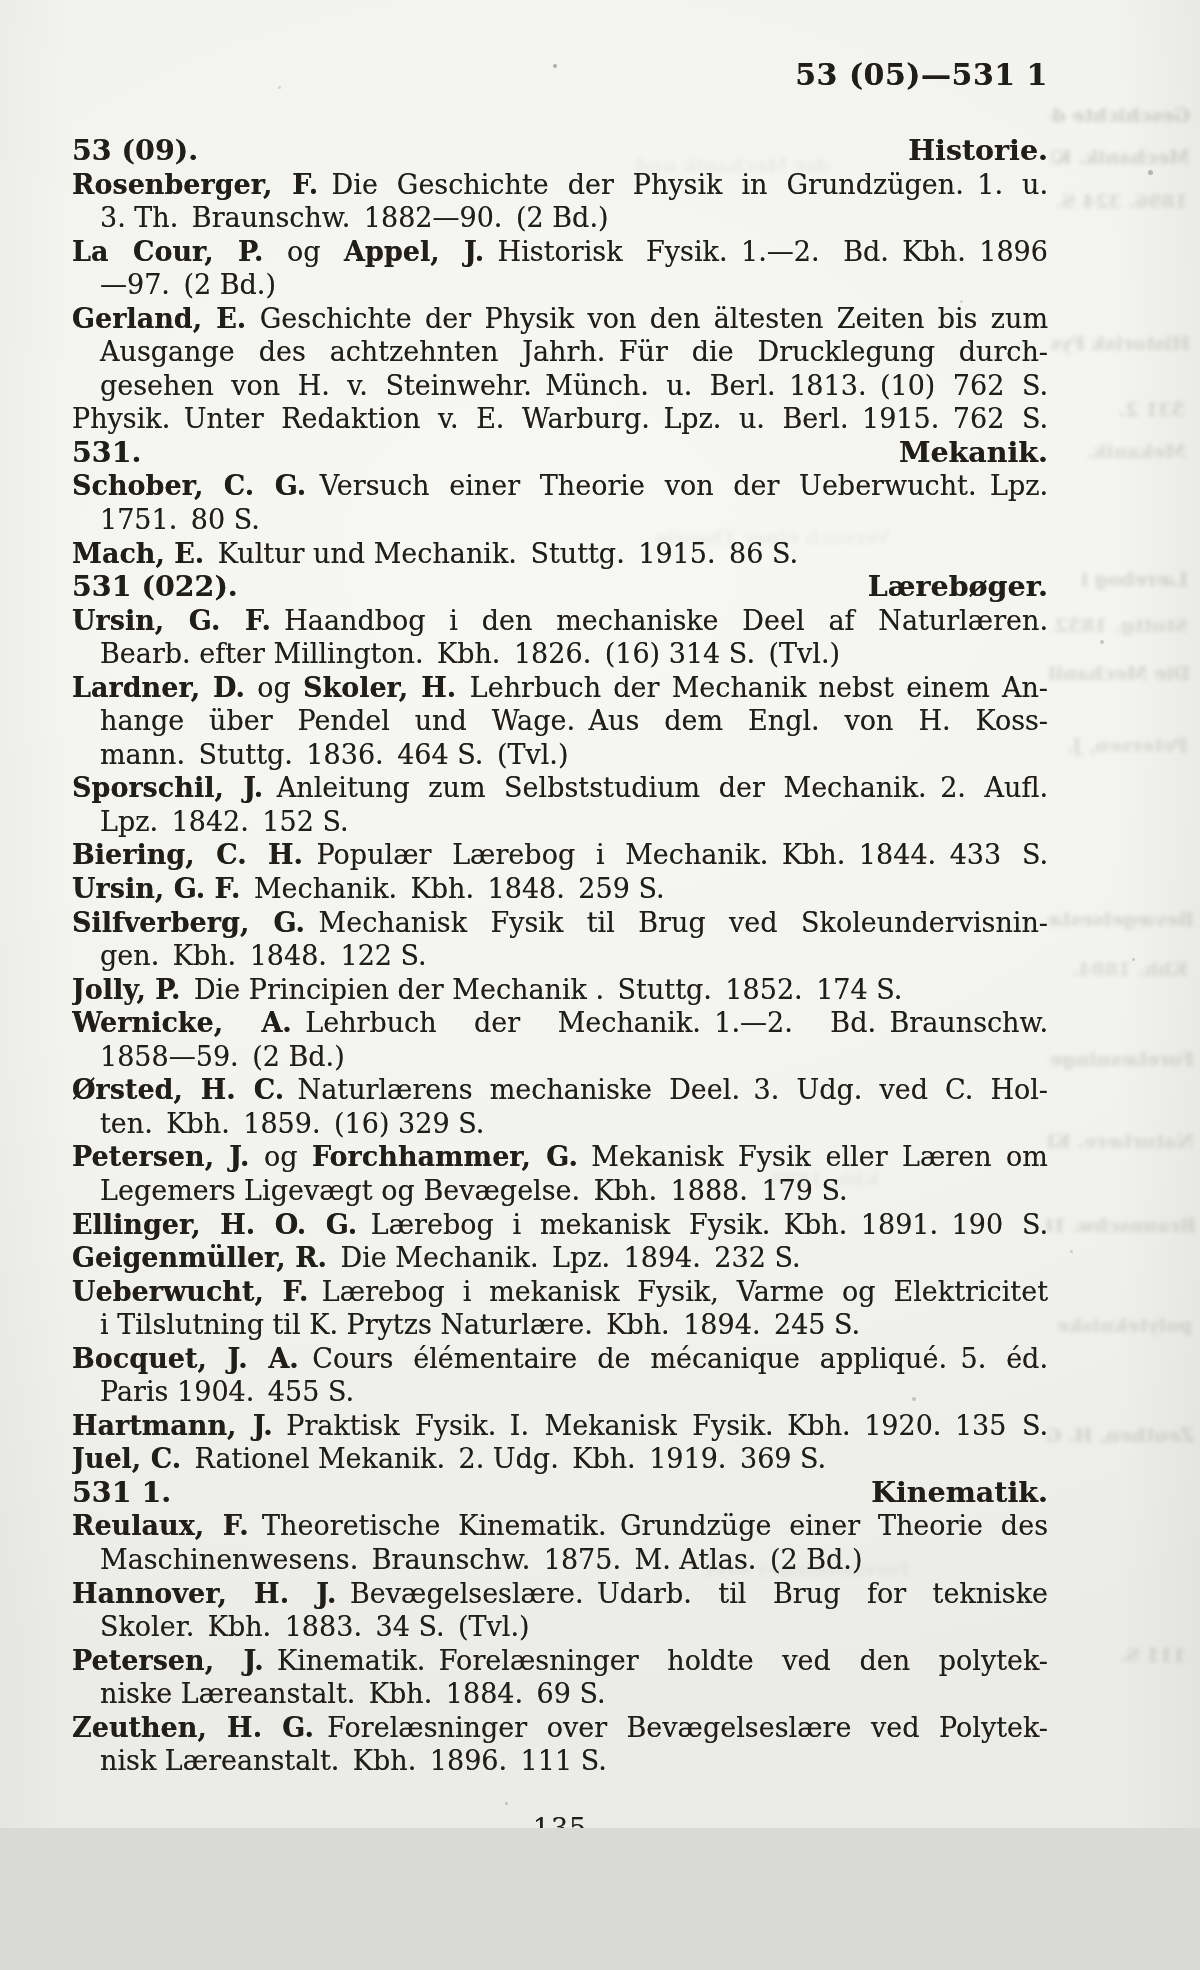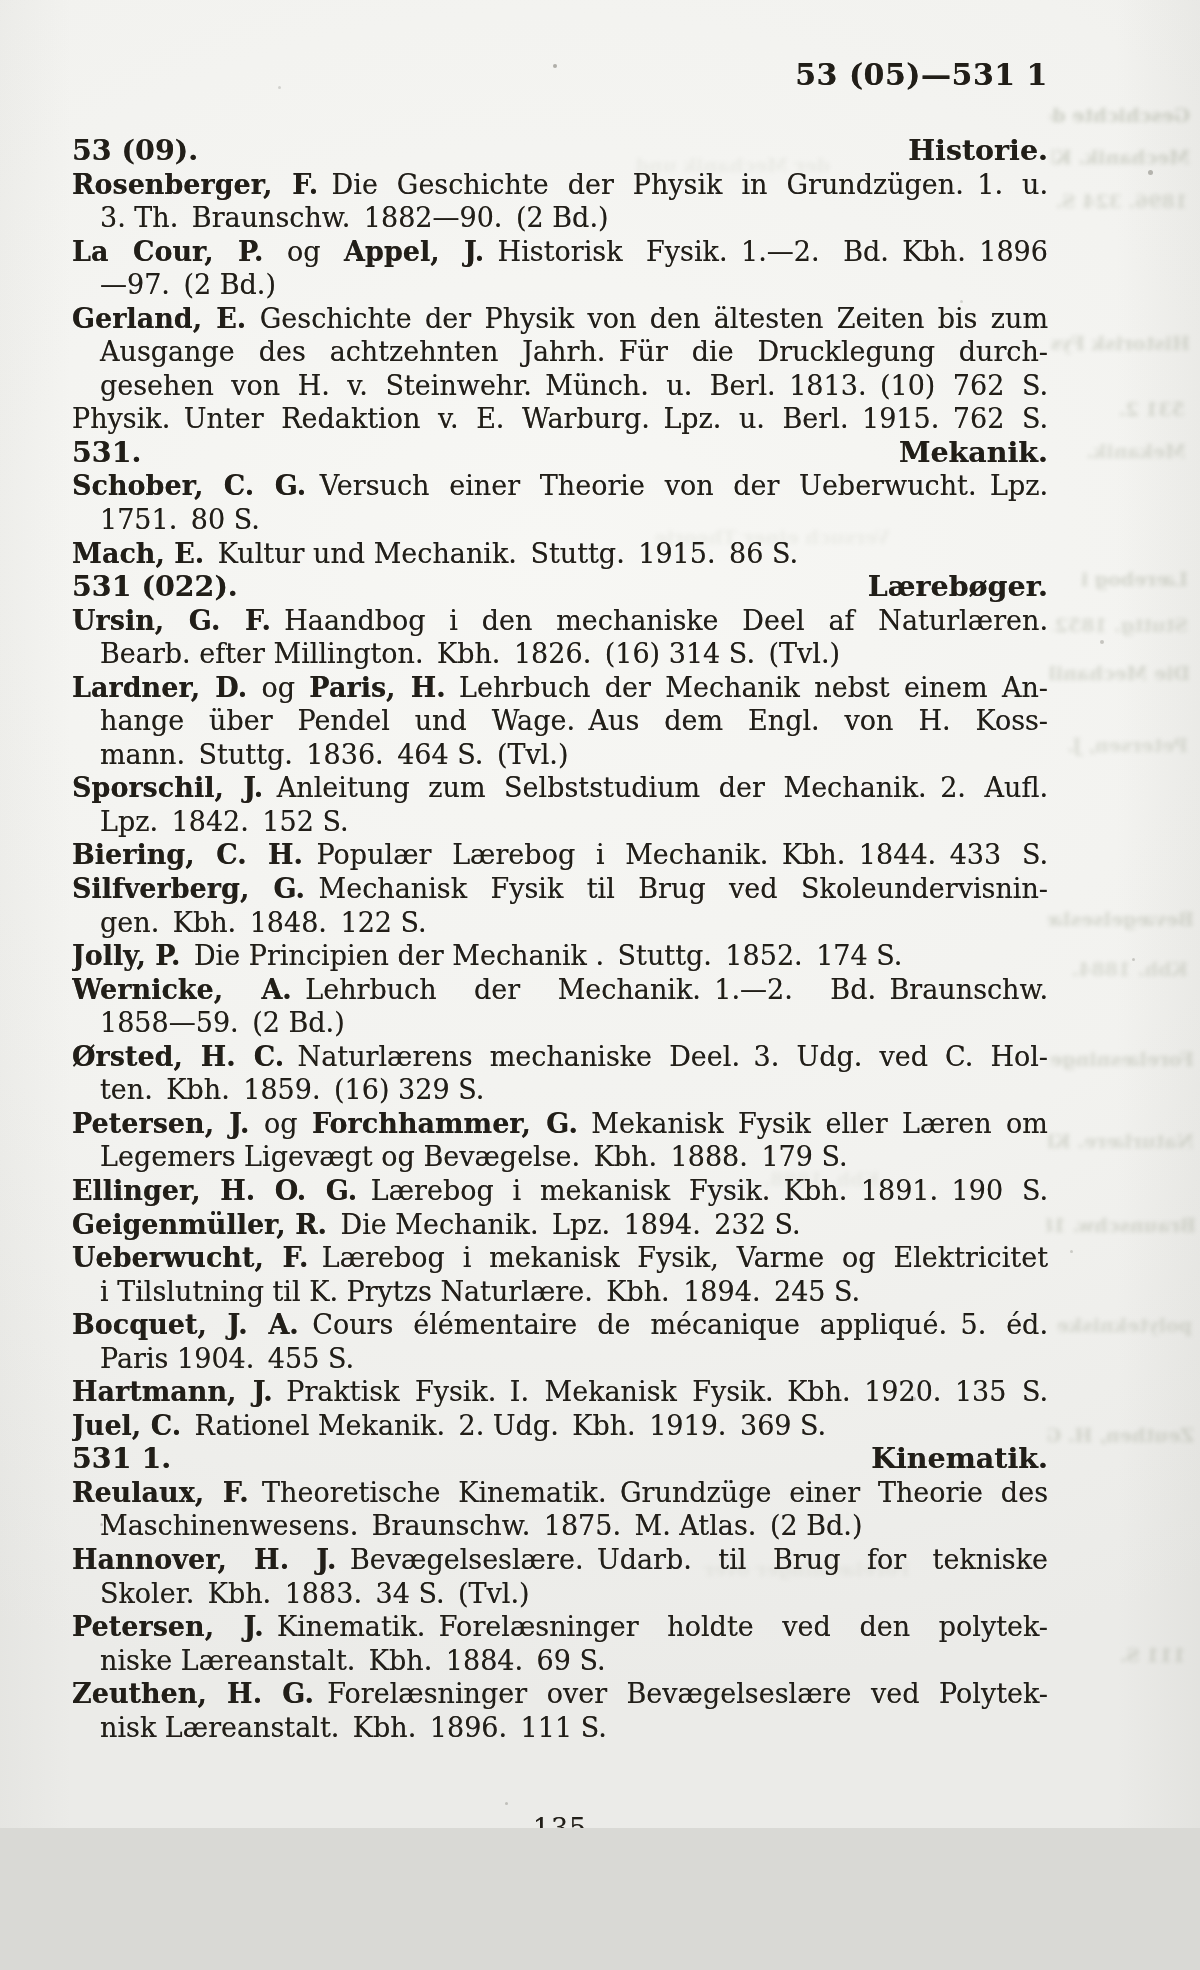--- a/index.html
+++ b/index.html
@@ -160,32 +160,35 @@
       </div>
       <div class="line heading-row">
         <span class="sec-code">531 (022).</span>
         <span class="sec-title">Lærebøger.</span>
       </div>
       <div class="entry">
         <div class="line j"><b>Ursin, G. F.</b><span> Haandbog i den mechaniske Deel af Naturlæren.</span></div>
         <div class="line cont"><span>Bearb. efter Millington. Kbh. 1826. (16) 314 S. (Tvl.)</span></div>
       </div>
       <div class="entry">
-        <div class="line j"><b>Lardner, D.</b><span> og </span><b>Paris, H.</b><span> Lehrbuch der Mechanik nebst einem An-</span></div>
+        <div class="line j"><b>Lardner, D.</b><span> og </span><b>Skoler, H.</b><span> Lehrbuch der Mechanik nebst einem An-</span></div>
         <div class="line j cont"><span>hange über Pendel und Wage. Aus dem Engl. von H. Koss-</span></div>
         <div class="line cont"><span>mann. Stuttg. 1836. 464 S. (Tvl.)</span></div>
       </div>
       <div class="entry">
         <div class="line j"><b>Sporschil, J.</b><span> Anleitung zum Selbststudium der Mechanik. 2. Aufl.</span></div>
         <div class="line cont"><span>Lpz. 1842. 152 S.</span></div>
       </div>
       <div class="entry">
         <div class="line j"><b>Biering, C. H.</b><span> Populær Lærebog i Mechanik. Kbh. 1844. 433 S.</span></div>
       </div>
       <div class="entry">
+        <div class="line"><b>Ursin, G. F.</b><span> Mechanik. Kbh. 1848. 259 S.</span></div>
+      </div>
+      <div class="entry">
         <div class="line j"><b>Silfverberg, G.</b><span> Mechanisk Fysik til Brug ved Skoleundervisnin-</span></div>
         <div class="line cont"><span>gen. Kbh. 1848. 122 S.</span></div>
       </div>
       <div class="entry">
         <div class="line"><b>Jolly, P.</b><span> Die Principien der Mechanik . Stuttg. 1852. 174 S.</span></div>
       </div>
       <div class="entry">
         <div class="line j"><b>Wernicke, A.</b><span> Lehrbuch der Mechanik. 1.—2. Bd. Braunschw.</span></div>
         <div class="line cont"><span>1858—59. (2 Bd.)</span></div>
       </div>

